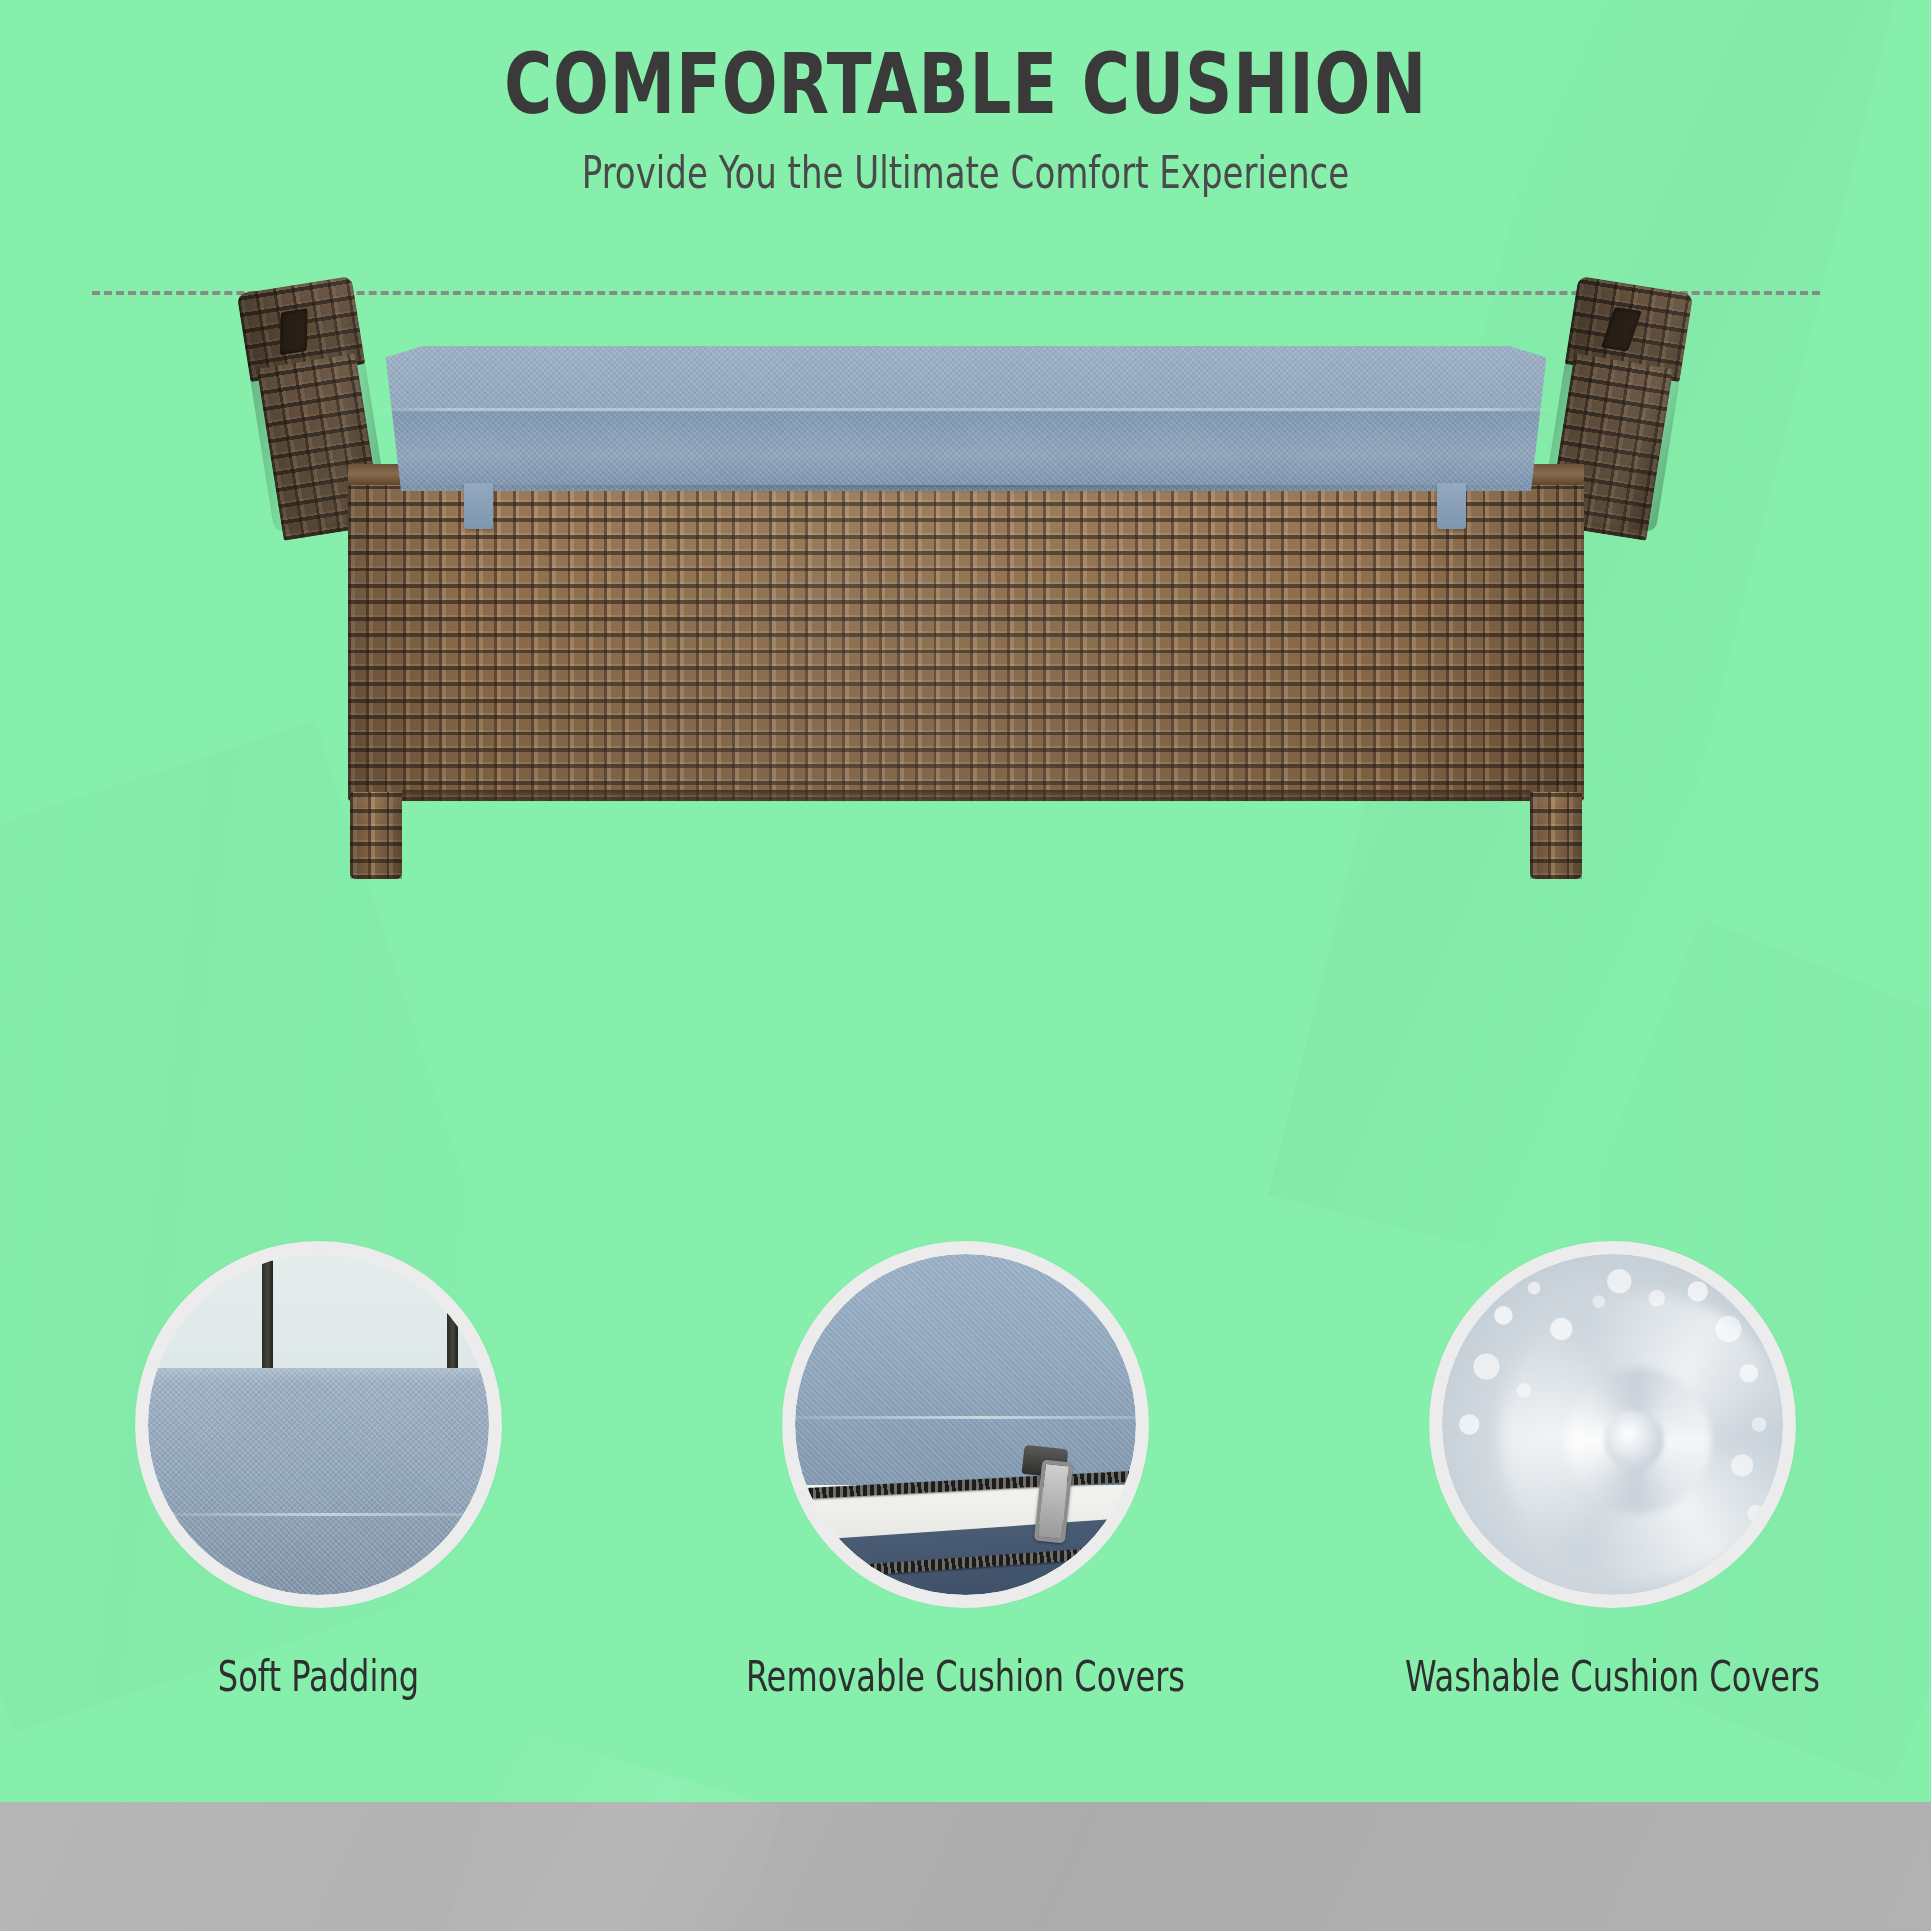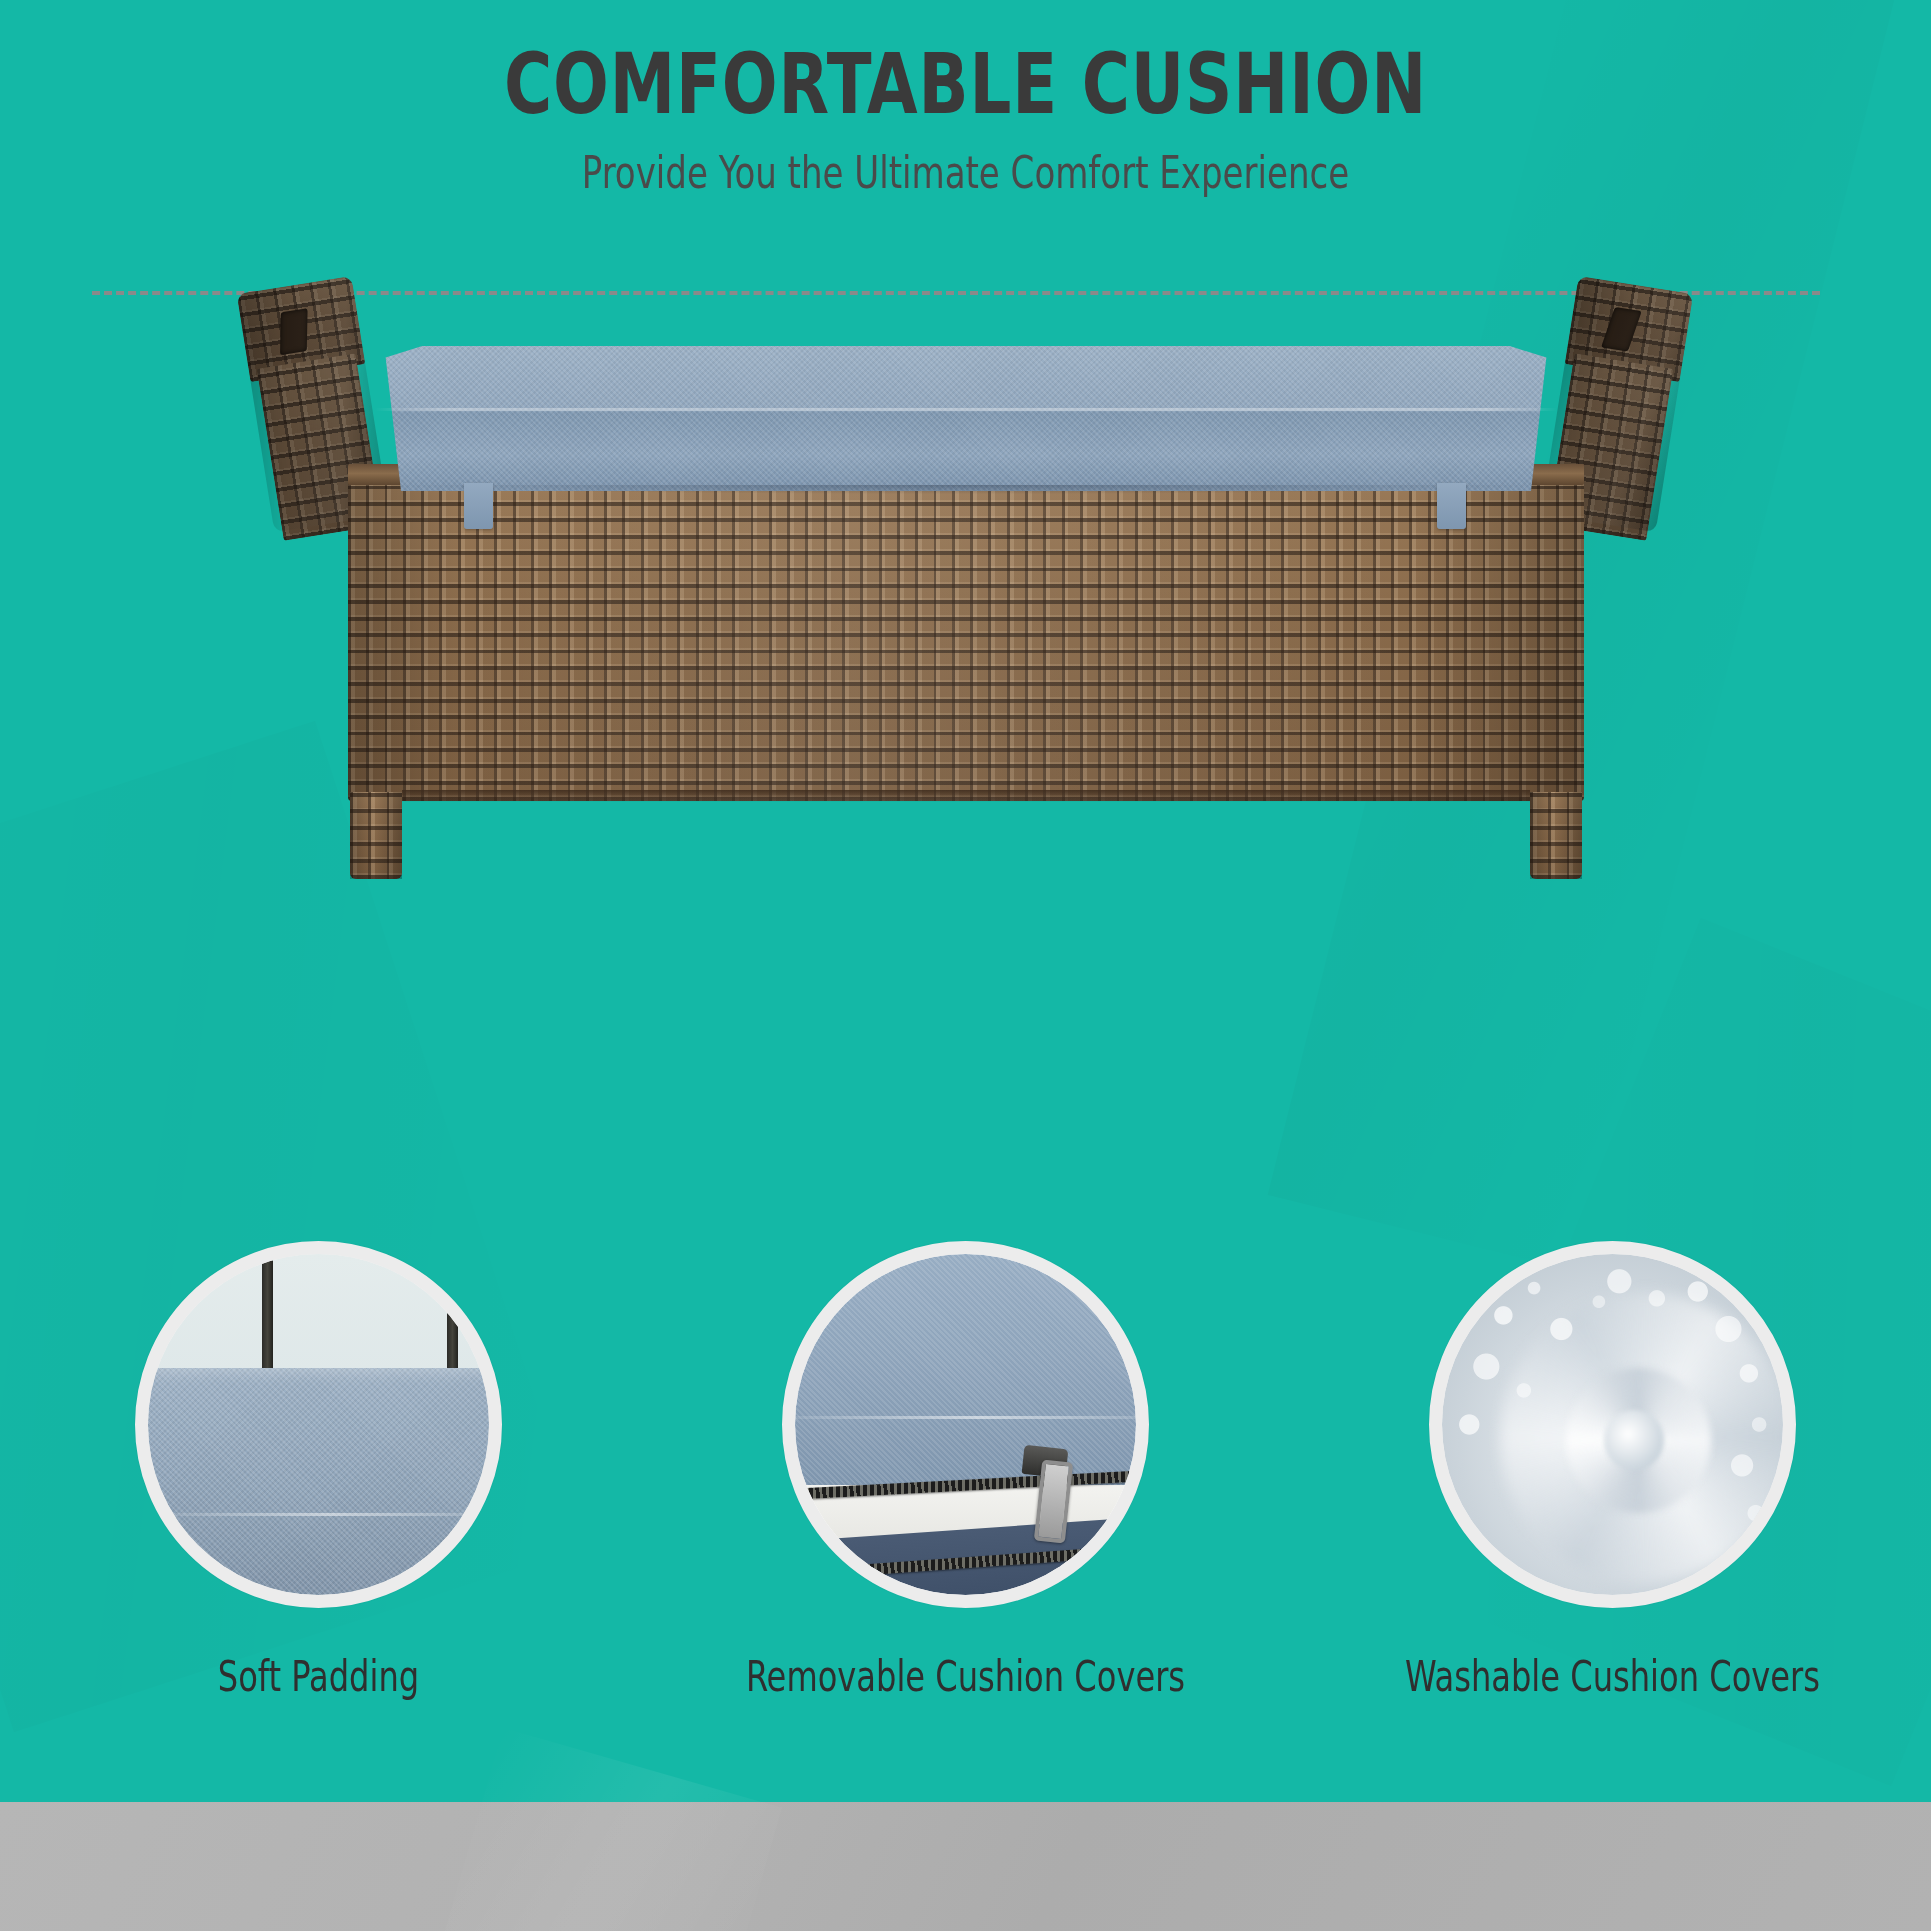--- a/index.html
+++ b/index.html
@@ -4,21 +4,21 @@
 <title>Comfortable Cushion</title>
 <style>
   html,body{margin:0;padding:0;}
   body{
     width:1931px;height:1931px;
     background:#ffffff;
     font-family:"Liberation Sans", sans-serif;
     overflow:hidden;
     position:relative;
   }
-  .page{position:absolute;inset:0;background:#14b8a6;overflow:hidden;}
+  .page{position:absolute;inset:0;background:#86efac;overflow:hidden;}
 
   
   .sheen{position:absolute;pointer-events:none;}
   .sheen.a{top:-193px;right:174px;width:319px;height:1448px;
     background:linear-gradient(100deg,rgba(0,0,0,0) 0%,rgba(0,0,0,.022) 45%,rgba(0,0,0,0) 100%);
     transform:rotate(14deg);}
   .sheen.b{top:792px;left:-135px;width:599px;height:869px;
     background:linear-gradient(115deg,rgba(0,0,0,0) 0%,rgba(0,0,0,.018) 50%,rgba(0,0,0,0) 100%);
     transform:rotate(-18deg);}
   .sheen.c{top:985px;right:-116px;width:502px;height:734px;

